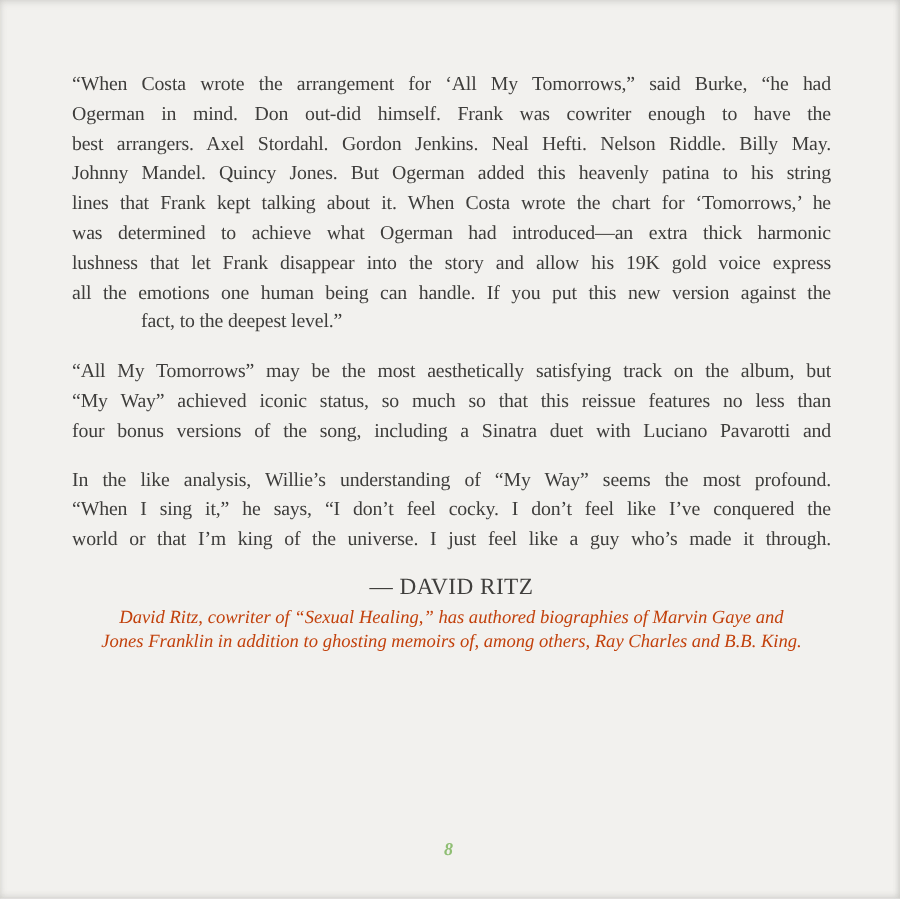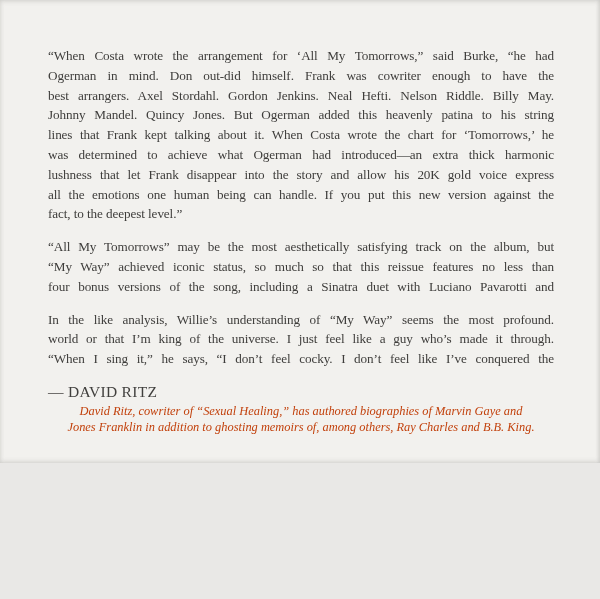--- a/index.html
+++ b/index.html
@@ -5,21 +5,21 @@
   html, body {
     margin: 0;
     padding: 0;
     width: 600px;
     height: 599px;
     background: #e9e8e6;
   }
   .page {
     position: relative;
     width: 600px;
-    height: 463px;
+    height: 599px;
     overflow: hidden;
     background: #f2f1ee;
     box-shadow:
       inset 0 2px 4px rgba(150,150,145,0.22),
       inset 0 -2px 4px rgba(150,150,145,0.22),
       inset -2px 0 3px rgba(150,150,145,0.12);
     font-family: "Liberation Serif", serif;
     color: #3e3d3b;
     text-decoration: underline;
   }
@@ -38,26 +38,27 @@
     letter-spacing: -0.1px;
     line-height: 19.8px;
     height: 19.8px;
     text-align: justify;
     text-align-last: justify;
     overflow: hidden;
   }
   .line.last {
     text-align: center;
     text-align-last: left;
+    margin-left: 46px;
   }
   .attribution {
     margin-top: 13px;
     height: 20px;
     line-height: 20px;
-    text-align: left;
+    text-align: center;
     font-size: 15.5px;
     letter-spacing: 0.3px;
     color: #403f3d;
   }
   .bio {
     margin-top: 1px;
     text-align: center;
     font-style: italic;
     color: #c2410c;
   }
@@ -83,35 +84,35 @@
 <div class="page" style="background: rgb(242, 241, 238);">
   <main class="text-block">
 
     <section class="para">
       <div class="line">“When Costa wrote the arrangement for ‘All My Tomorrows,” said Burke, “he had</div>
       <div class="line">Ogerman in mind. Don out-did himself. Frank was cowriter enough to have the</div>
       <div class="line">best arrangers. Axel Stordahl. Gordon Jenkins. Neal Hefti. Nelson Riddle. Billy May.</div>
       <div class="line">Johnny Mandel. Quincy Jones. But Ogerman added this heavenly patina to his string</div>
       <div class="line">lines that Frank kept talking about it. When Costa wrote the chart for ‘Tomorrows,’ he</div>
       <div class="line">was determined to achieve what Ogerman had introduced—an extra thick harmonic</div>
-      <div class="line">lushness that let Frank disappear into the story and allow his 20K gold voice express</div>
+      <div class="line">lushness that let Frank disappear into the story and allow his 19K gold voice express</div>
       <div class="line">all the emotions one human being can handle. If you put this new version against the</div>
       <div class="line last">fact, to the deepest level.”</div>
     </section>
 
     <section class="para">
       <div class="line">“All My Tomorrows” may be the most aesthetically satisfying track on the album, but</div>
       <div class="line">“My Way” achieved iconic status, so much so that this reissue features no less than</div>
       <div class="line">four bonus versions of the song, including a Sinatra duet with Luciano Pavarotti and</div>
     </section>
 
     <section class="para">
       <div class="line">In the like analysis, Willie’s understanding of “My Way” seems the most profound.</div>
+      <div class="line">“When I sing it,” he says, “I don’t feel cocky. I don’t feel like I’ve conquered the</div>
       <div class="line">world or that I’m king of the universe. I just feel like a guy who’s made it through.</div>
-      <div class="line">“When I sing it,” he says, “I don’t feel cocky. I don’t feel like I’ve conquered the</div>
     </section>
 
     <div class="attribution">— DAVID RITZ</div>
 
     <div class="bio">
       <div class="bio-line">David Ritz, cowriter of “Sexual Healing,” has authored biographies of Marvin Gaye and</div>
       <div class="bio-line">Jones Franklin in addition to ghosting memoirs of, among others, Ray Charles and B.B. King.</div>
     </div>
 
   </main>

